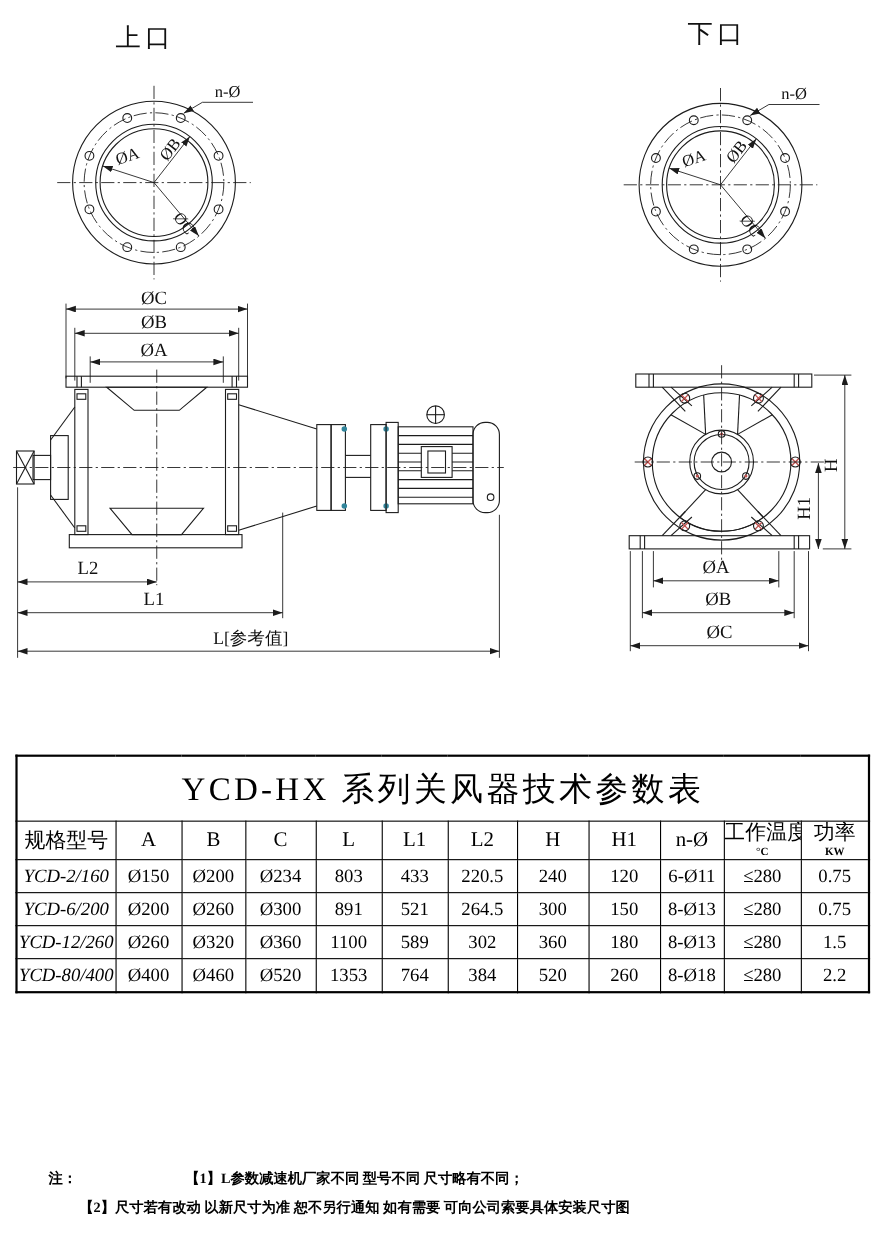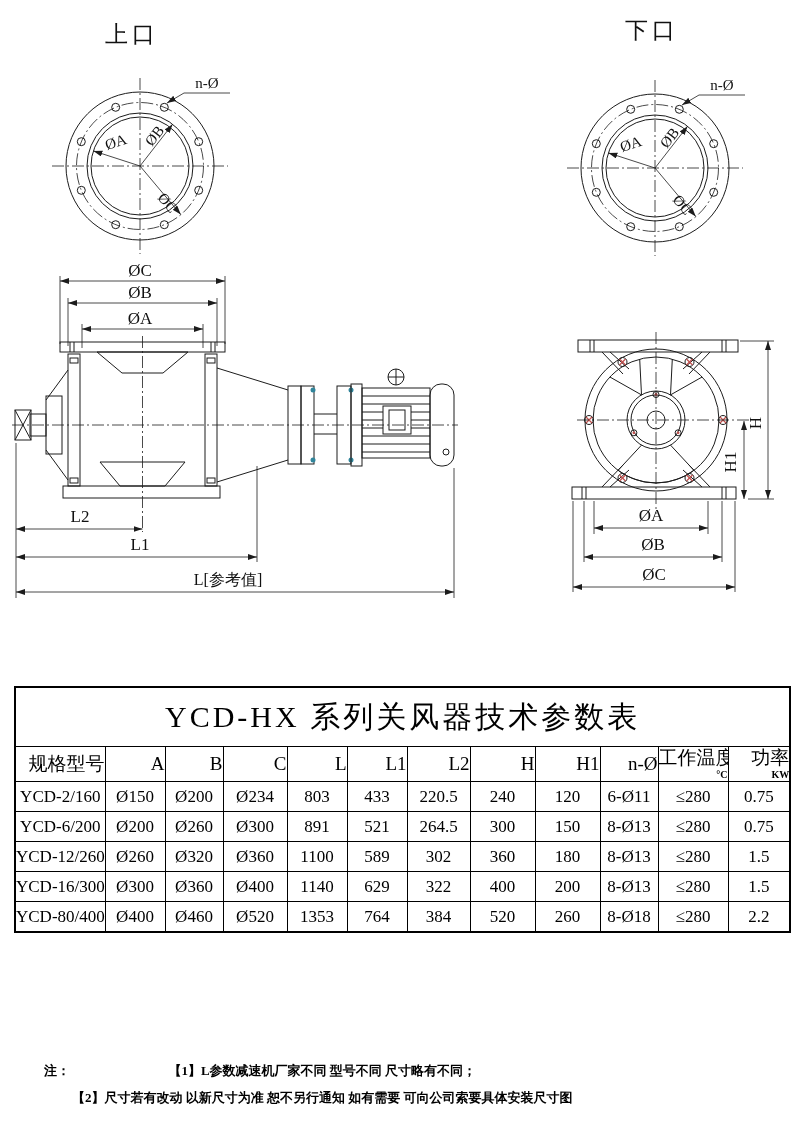--- a/index.html
+++ b/index.html
@@ -10,26 +10,26 @@
   .cjk-title{font-size:23px;letter-spacing:4px;}
   .dia-text{font-size:15px;}
   .dim-text{font-size:17px;}
   .dim-text-cjk{font-size:16px;}
 
   .table-wrap{position:absolute;left:14px;top:686px;width:776px;}
   table.spec{border-collapse:collapse;table-layout:fixed;width:776px;border:2px solid #000;}
   table.spec th,table.spec td{border:1px solid #000;padding:0;text-align:center;
         font-weight:normal;font-family:"Liberation Serif",serif;color:#000;overflow:hidden;white-space:nowrap;}
   tr.title-row th{height:58px;font-size:30px;letter-spacing:3px;font-weight:normal;}
-  tr.head-row th{height:34px;font-size:19px;text-align:right;}
+  tr.head-row th{height:34px;font-size:19px;}
   th.model-head{text-align:left;padding-left:10px;font-size:17px;}
   th.small-head{font-size:11px;font-weight:bold;line-height:1.1;}
   th.small-head .sub{font-size:10px;font-weight:bold;}
   table.spec td{height:29px;font-size:17px;}
-  td.model-cell{text-align:left;padding-left:6px;font-size:15px;}
+  td.model-cell{text-align:left;padding-left:6px;font-size:15px;font-style:italic;}
 
   .notes{position:absolute;left:44px;top:1062px;display:flex;gap:2px;
          font-size:13px;font-weight:bold;color:#000;}
   .note-lines{display:flex;flex-direction:column;gap:9px;text-align:center;}
   .note-line{white-space:nowrap;}
 </style>
 </head>
 <body>
 
 <div class="page">
@@ -376,34 +376,20 @@
             <td>1100</td>
             <td>589</td>
             <td>302</td>
             <td>360</td>
             <td>180</td>
             <td>8-Ø13</td>
             <td>≤280</td>
             <td>1.5</td>
           </tr>
           <tr>
-            <td class="model-cell">YCD-16/300</td>
-            <td>Ø300</td>
-            <td>Ø360</td>
-            <td>Ø400</td>
-            <td>1140</td>
-            <td>629</td>
-            <td>322</td>
-            <td>400</td>
-            <td>200</td>
-            <td>8-Ø13</td>
-            <td>≤280</td>
-            <td>1.5</td>
-          </tr>
-          <tr>
             <td class="model-cell">YCD-80/400</td>
             <td>Ø400</td>
             <td>Ø460</td>
             <td>Ø520</td>
             <td>1353</td>
             <td>764</td>
             <td>384</td>
             <td>520</td>
             <td>260</td>
             <td>8-Ø18</td>

